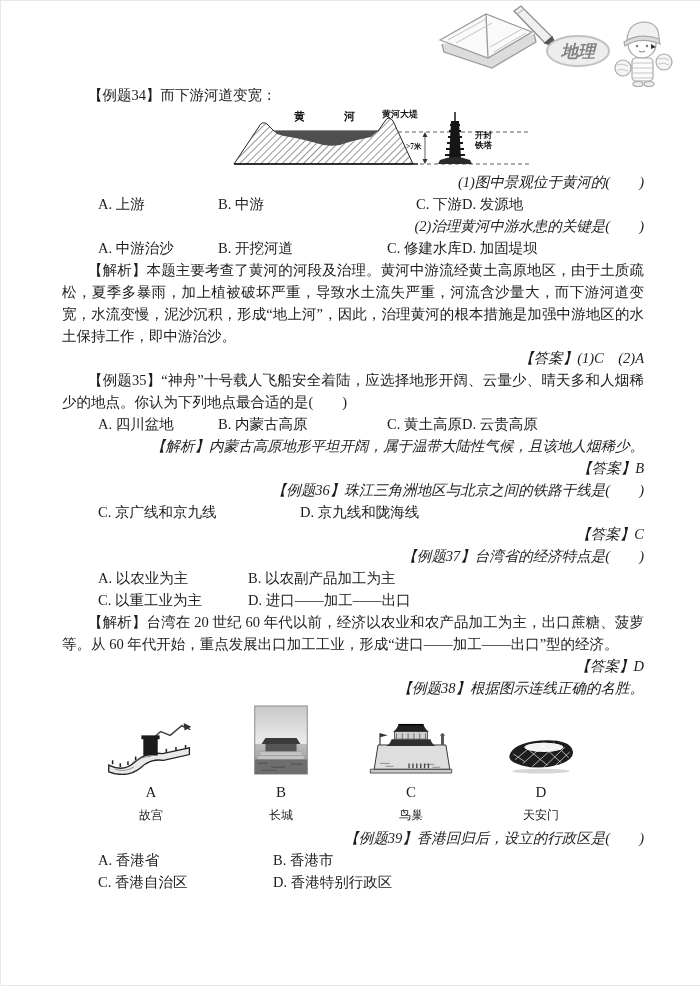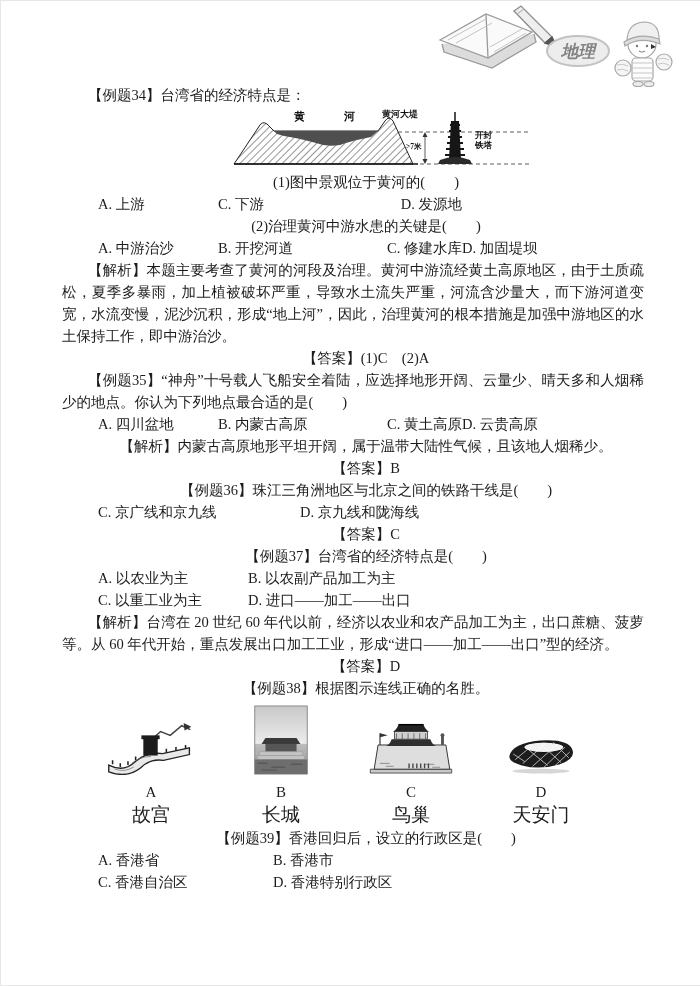--- a/index.html
+++ b/index.html
@@ -4,36 +4,36 @@
 <style>
   html,body{margin:0;padding:0;background:#888;}
   .page{
     position:relative;width:700px;height:986px;background:#ffffff;
     font-family:"Liberation Serif","DejaVu Serif",serif;color:#1c1c1c;
     box-shadow:inset 0 0 0 1px #e7e7e7;overflow:hidden;margin:0 auto;padding-left:27px;
   }
   .header-art{position:absolute;left:428px;top:2px;width:266px;height:88px;}
   .content{position:absolute;left:62px;top:84px;width:582px;font-size:14.5px;line-height:22px;}
   .content p{margin:0;text-indent:26px;text-align:justify;}
-  .content p.nojust{text-align:center;}
+  .content p.nojust{text-align:right;font-style:italic;}
   .diagram-wrap{margin:1px 0 2px 170px;width:302px;height:62px;}
   .opts4{display:flex;margin-left:36px;line-height:22px;}
   .opts4 span{display:block;}
   .opts4 span:nth-child(1){width:120px;}
   .opts4 span:nth-child(2){width:133px;}
   .opts4 span:nth-child(3){width:111px;text-align:right;}
   .opts2{display:flex;margin-left:36px;line-height:22px;}
   .opts2.w202 span:first-child{width:202px;}
   .opts2.w150 span:first-child{width:150px;}
   .opts2.w175 span:first-child{width:175px;}
   .landmarks{display:flex;margin:4px 0 2px 24px;width:522px;}
   .landmark{width:130px;display:flex;flex-direction:column;align-items:center;}
   .lm-img{height:72px;display:flex;align-items:flex-end;justify-content:center;}
   .lm-letter{margin-top:8px;line-height:18px;font-size:15px;}
-  .lm-name{margin-top:4px;line-height:20px;font-size:19px;}
+  .lm-name{margin-top:4px;line-height:20px;font-size:12px;}
   .ans38 span{margin-right:26px;}
   .ans38 span:last-child{margin-right:0;}
   .pagenum{position:absolute;left:0;right:0;top:928px;text-align:right;font-size:15px;color:#222;
            font-family:"Liberation Serif","DejaVu Serif",serif;}
   svg text{font-family:"Liberation Serif","DejaVu Serif",serif;}
 </style>
 </head>
 <body>
 
 <div class="page">
@@ -66,21 +66,21 @@
       <path d="M189,63 q6,-2 11,1 M189,68 q6,-2 11,1" stroke="#bbb" stroke-width="0.8" fill="none"></path>
       <circle cx="236" cy="60" r="8" fill="#f5f5f5"></circle>
       <path d="M230,57 q6,-2 11,1 M230,62 q6,-2 11,1" stroke="#bbb" stroke-width="0.8" fill="none"></path>
       <ellipse cx="210" cy="82" rx="5" ry="2.5" fill="#eee"></ellipse>
       <ellipse cx="221" cy="82" rx="5" ry="2.5" fill="#eee"></ellipse>
     </g>
   </svg>
 
   <div class="content">
 
-    <p>【例题34】台湾省的经济特点是：</p>
+    <p>【例题34】而下游河道变宽：</p>
 
     <div class="diagram-wrap">
       <svg viewBox="0 0 302 62" width="302" height="62">
         <defs>
           <pattern id="hatch" width="5" height="5" patternUnits="userSpaceOnUse" patternTransform="rotate(45)">
             <rect width="5" height="5" fill="#ffffff"></rect>
             <line x1="0" y1="0" x2="0" y2="5" stroke="#3c3c3c" stroke-width="1.1"></line>
           </pattern>
         </defs>
         <g>
@@ -110,20 +110,21 @@
           <path d="M208,53 Q223,47 238,53 L240,57 L206,57 Z" fill="#2a2a2a"></path>
         </g>
         <text x="243" y="31" font-size="8.5" font-weight="bold" fill="#111">开封</text>
         <text x="243" y="41" font-size="8.5" font-weight="bold" fill="#111">铁塔</text>
       </svg>
     </div>
 
     <p class="nojust">(1)图中景观位于黄河的(　　)</p>
     <div class="opts4">
       <span>A. 上游</span>
+      <span>B. 中游</span>
       <span>C. 下游</span>
       <span>D. 发源地</span>
     </div>
     <p class="nojust">(2)治理黄河中游水患的关键是(　　)</p>
     <div class="opts4">
       <span>A. 中游治沙</span>
       <span>B. 开挖河道</span>
       <span>C. 修建水库</span>
       <span>D. 加固堤坝</span>
     </div>

